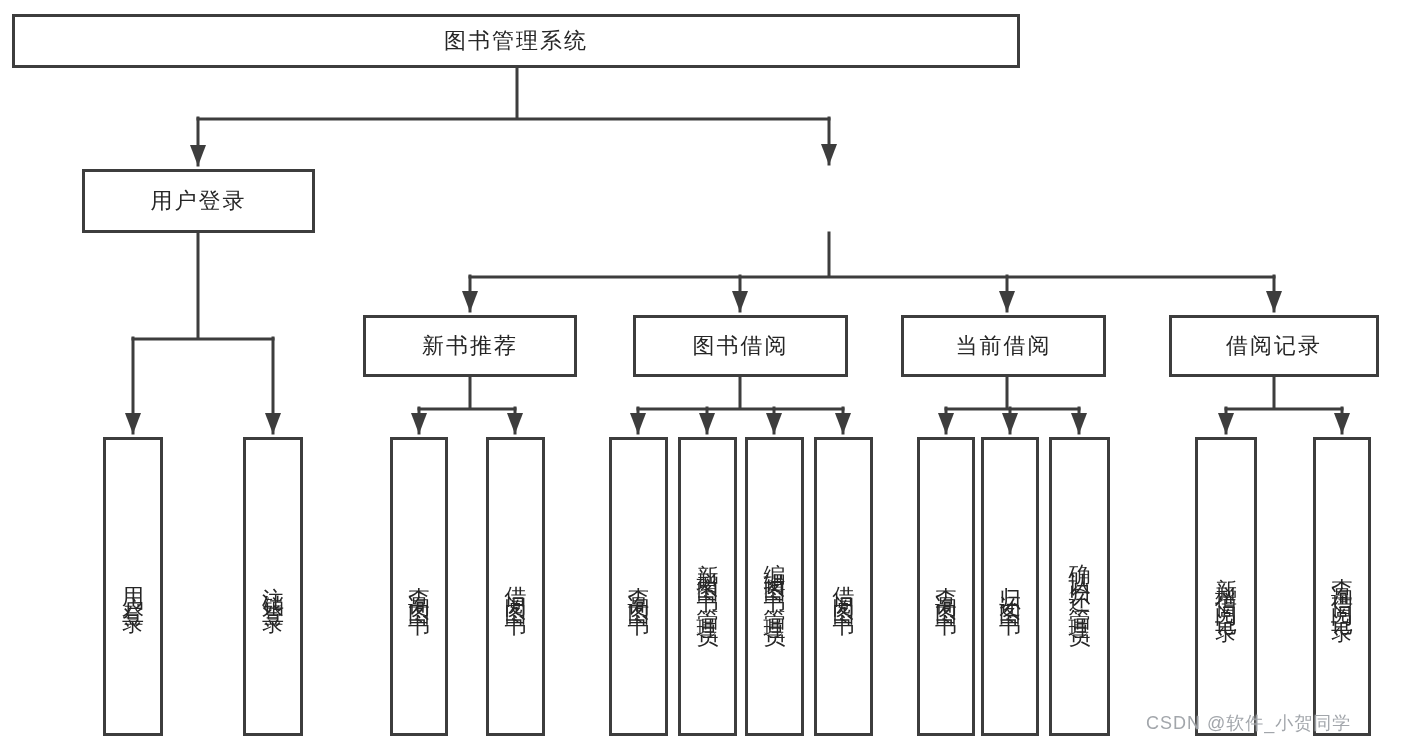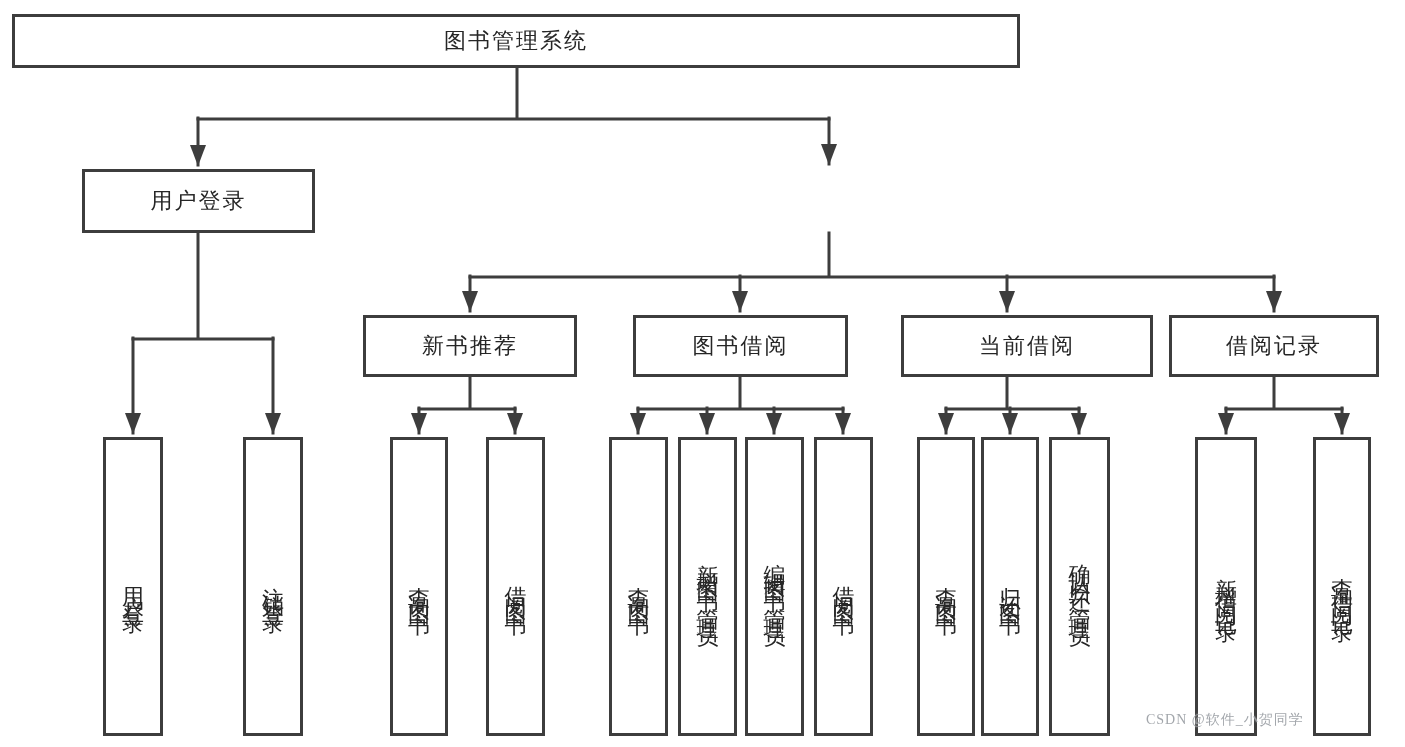--- a/index.html
+++ b/index.html
@@ -1,32 +1,32 @@
 <!DOCTYPE html>
 <html><head>
 <meta charset="utf-8">
 <style>
   html,body{margin:0;padding:0;background:#ffffff;}
   #canvas{
     position:relative;width:1405px;height:747px;background:#ffffff;overflow:hidden;
-    font-family:Liberation Serif, serif;color:#262626;
+    font-family:Liberation Sans, sans-serif;color:#262626;
   }
   #wires{position:absolute;left:0;top:0;width:1405px;height:747px;}
   .box{
     position:absolute;box-sizing:border-box;border:3px solid #3d3d3d;background:#ffffff;
     display:flex;align-items:center;justify-content:center;
     font-size:22px;letter-spacing:2px;white-space:nowrap;z-index:2;
   }
   .v{
     writing-mode:vertical-rl;text-orientation:mixed;
     letter-spacing:9px;line-height:1;font-size:22px;padding:4px 0;
   }
   #watermark{
     position:absolute;left:1146px;top:711px;z-index:6;
-    font-size:14px;letter-spacing:1px;color:rgba(154,158,164,0.92);
+    font-size:18px;letter-spacing:1px;color:rgba(154,158,164,0.92);
     text-shadow:0 0 2px rgba(255,255,255,0.8);white-space:nowrap;
   }
 </style>
 </head>
 <body>
 
 <div id="canvas">
 
   <svg id="wires" viewBox="0 0 1405 747" xmlns="http://www.w3.org/2000/svg">
     <defs>
@@ -70,21 +70,21 @@
       <line x1="1342" y1="408" x2="1342" y2="433" marker-end="url(#arrow)"></line>
     </g>
   </svg>
 
   <div class="box" style="left:12px;top:14px;width:1008px;height:54px">图书管理系统</div>
 
   <div class="box" style="left:82px;top:169px;width:233px;height:64px">用户登录</div>
 
   <div class="box" style="left:633px;top:315px;width:215px;height:62px">图书借阅</div>
   <div class="box" style="left:363px;top:315px;width:214px;height:62px">新书推荐</div>
-  <div class="box" style="left:901px;top:315px;width:252px;height:62px">当前借阅</div>
+  <div class="box" style="left:901px;top:315px;width:205px;height:62px">当前借阅</div>
   <div class="box" style="left:1169px;top:315px;width:210px;height:62px">借阅记录</div>
 
   <div class="box v" style="left:103px;top:437px;width:60px;height:299px">用户登录</div>
   <div class="box v" style="left:243px;top:437px;width:60px;height:299px">注销登录</div>
 
   <div class="box v" style="left:390px;top:437px;width:58px;height:299px">查询图书</div>
   <div class="box v" style="left:486px;top:437px;width:59px;height:299px">借阅图书</div>
 
   <div class="box v" style="left:609px;top:437px;width:59px;height:299px">查询图书</div>
   <div class="box v" style="left:678px;top:437px;width:59px;height:299px">新增图书（管理员）</div>

